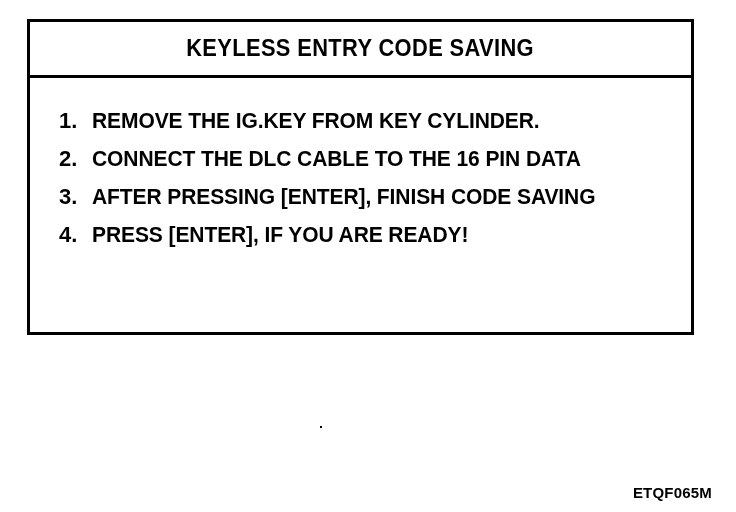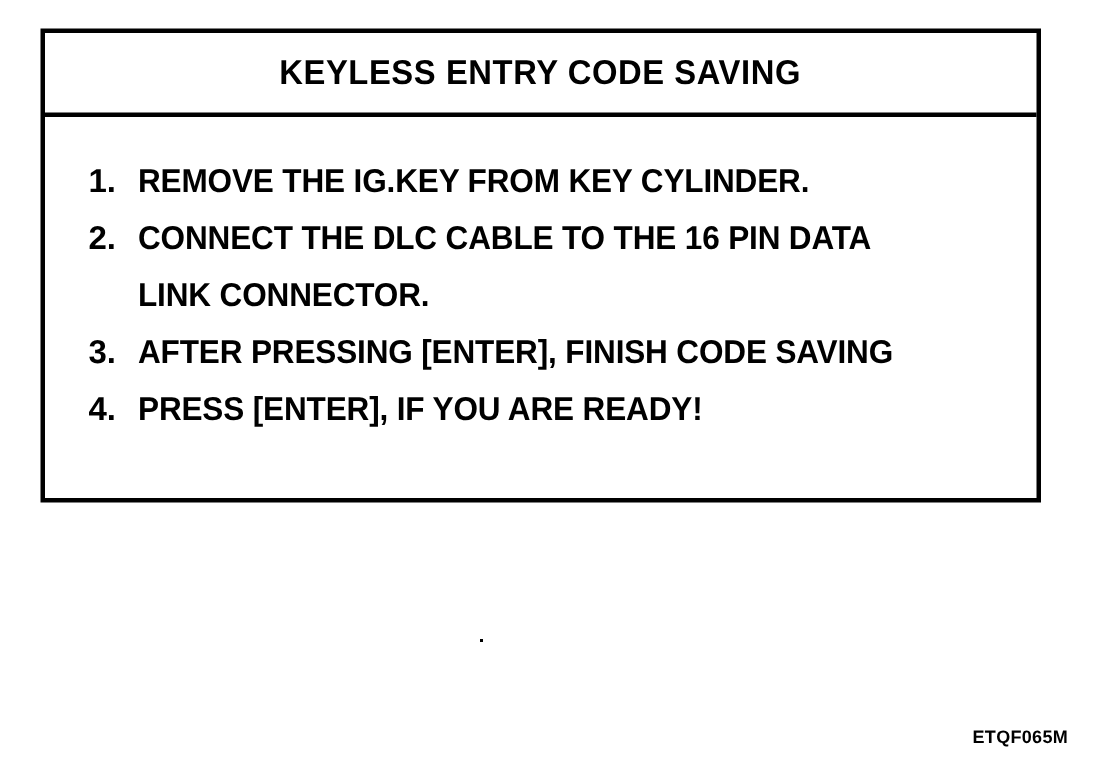--- a/index.html
+++ b/index.html
@@ -84,21 +84,21 @@
   }
   .step-row.continuation .step-num {
     visibility: hidden;
   }
 
   
   #figure-caption {
     position: absolute;
     right: 24px;
     top: 484px;
-    font-size: 12px;
+    font-size: 15px;
     font-weight: bold;
     letter-spacing: 0.2px;
     white-space: nowrap;
   }
 
   
   #speck {
     position: absolute;
     left: 290px;
     top: 404px;
@@ -120,24 +120,20 @@
 
     <div class="step-row">
       <span class="step-num">1.</span>
       <span class="step-text">REMOVE THE IG.KEY FROM KEY CYLINDER.</span>
     </div>
 
     <div class="step-row">
       <span class="step-num">2.</span>
       <span class="step-text">CONNECT THE DLC CABLE TO THE 16 PIN DATA</span>
     </div>
-    <div class="step-row continuation">
-      <span class="step-num">2.</span>
-      <span class="step-text">LINK CONNECTOR.</span>
-    </div>
 
     <div class="step-row">
       <span class="step-num">3.</span>
       <span class="step-text">AFTER PRESSING [ENTER], FINISH CODE SAVING</span>
     </div>
 
     <div class="step-row">
       <span class="step-num">4.</span>
       <span class="step-text">PRESS [ENTER], IF YOU ARE READY!</span>
     </div>

